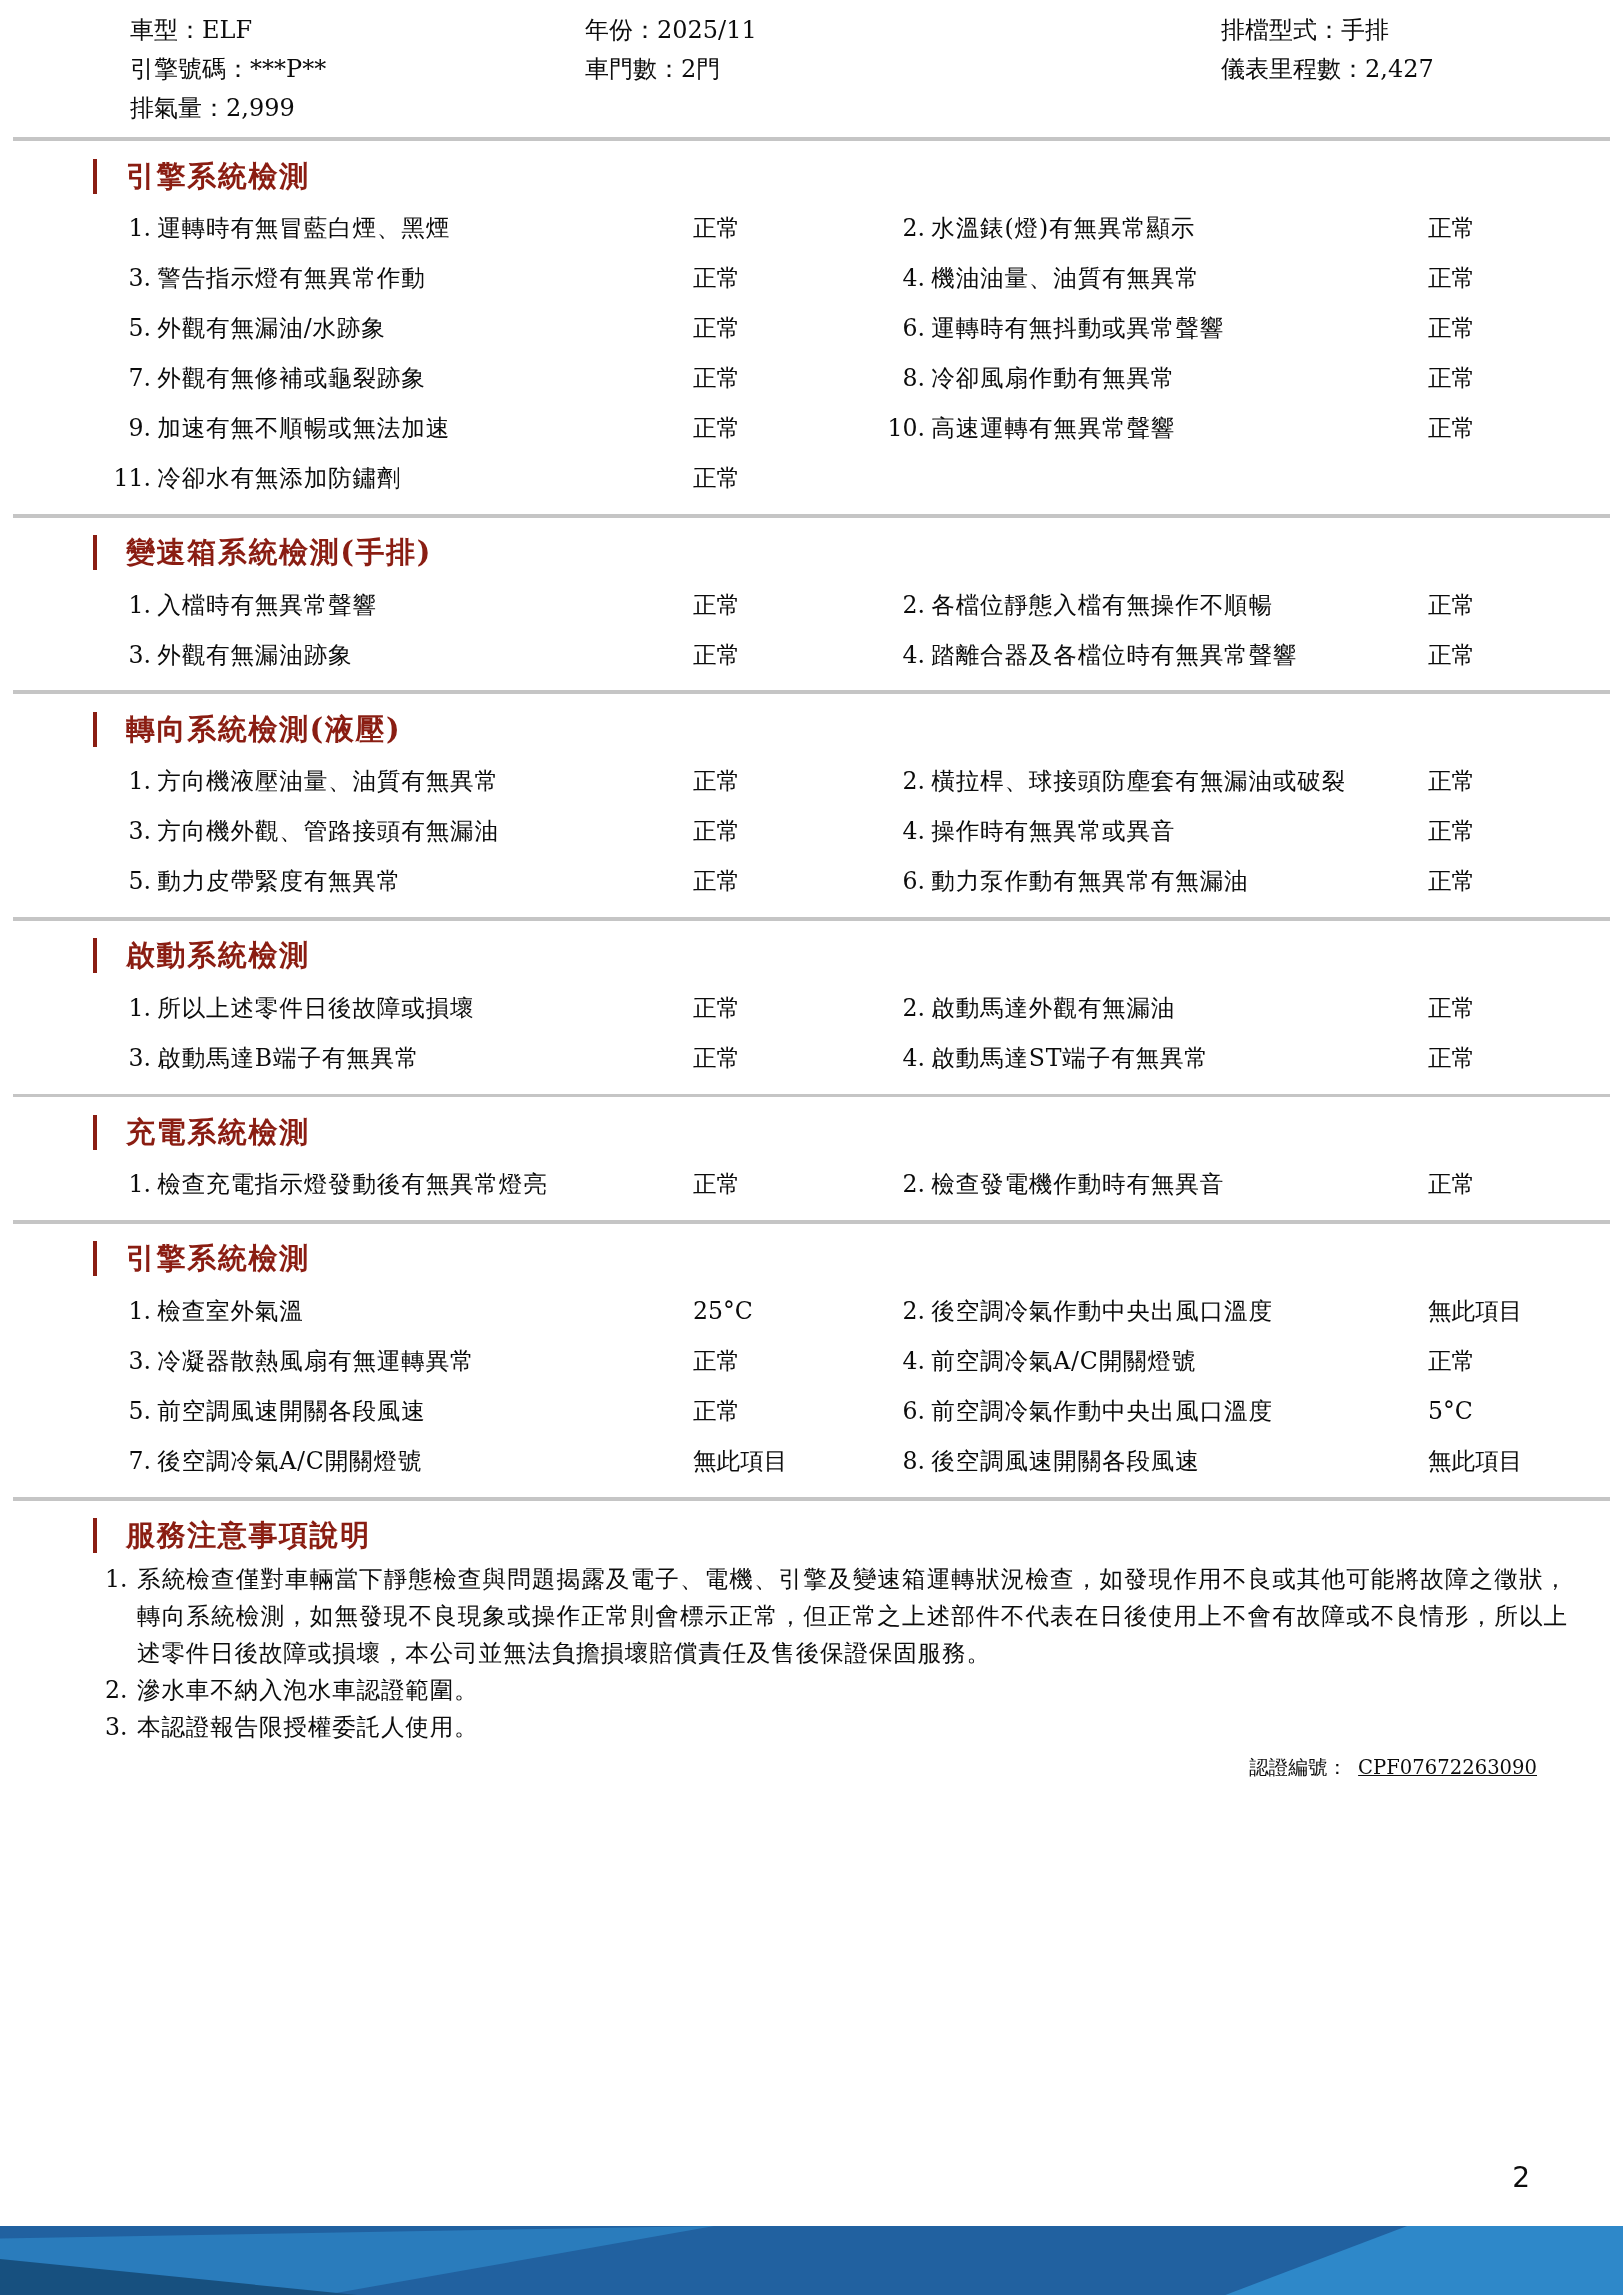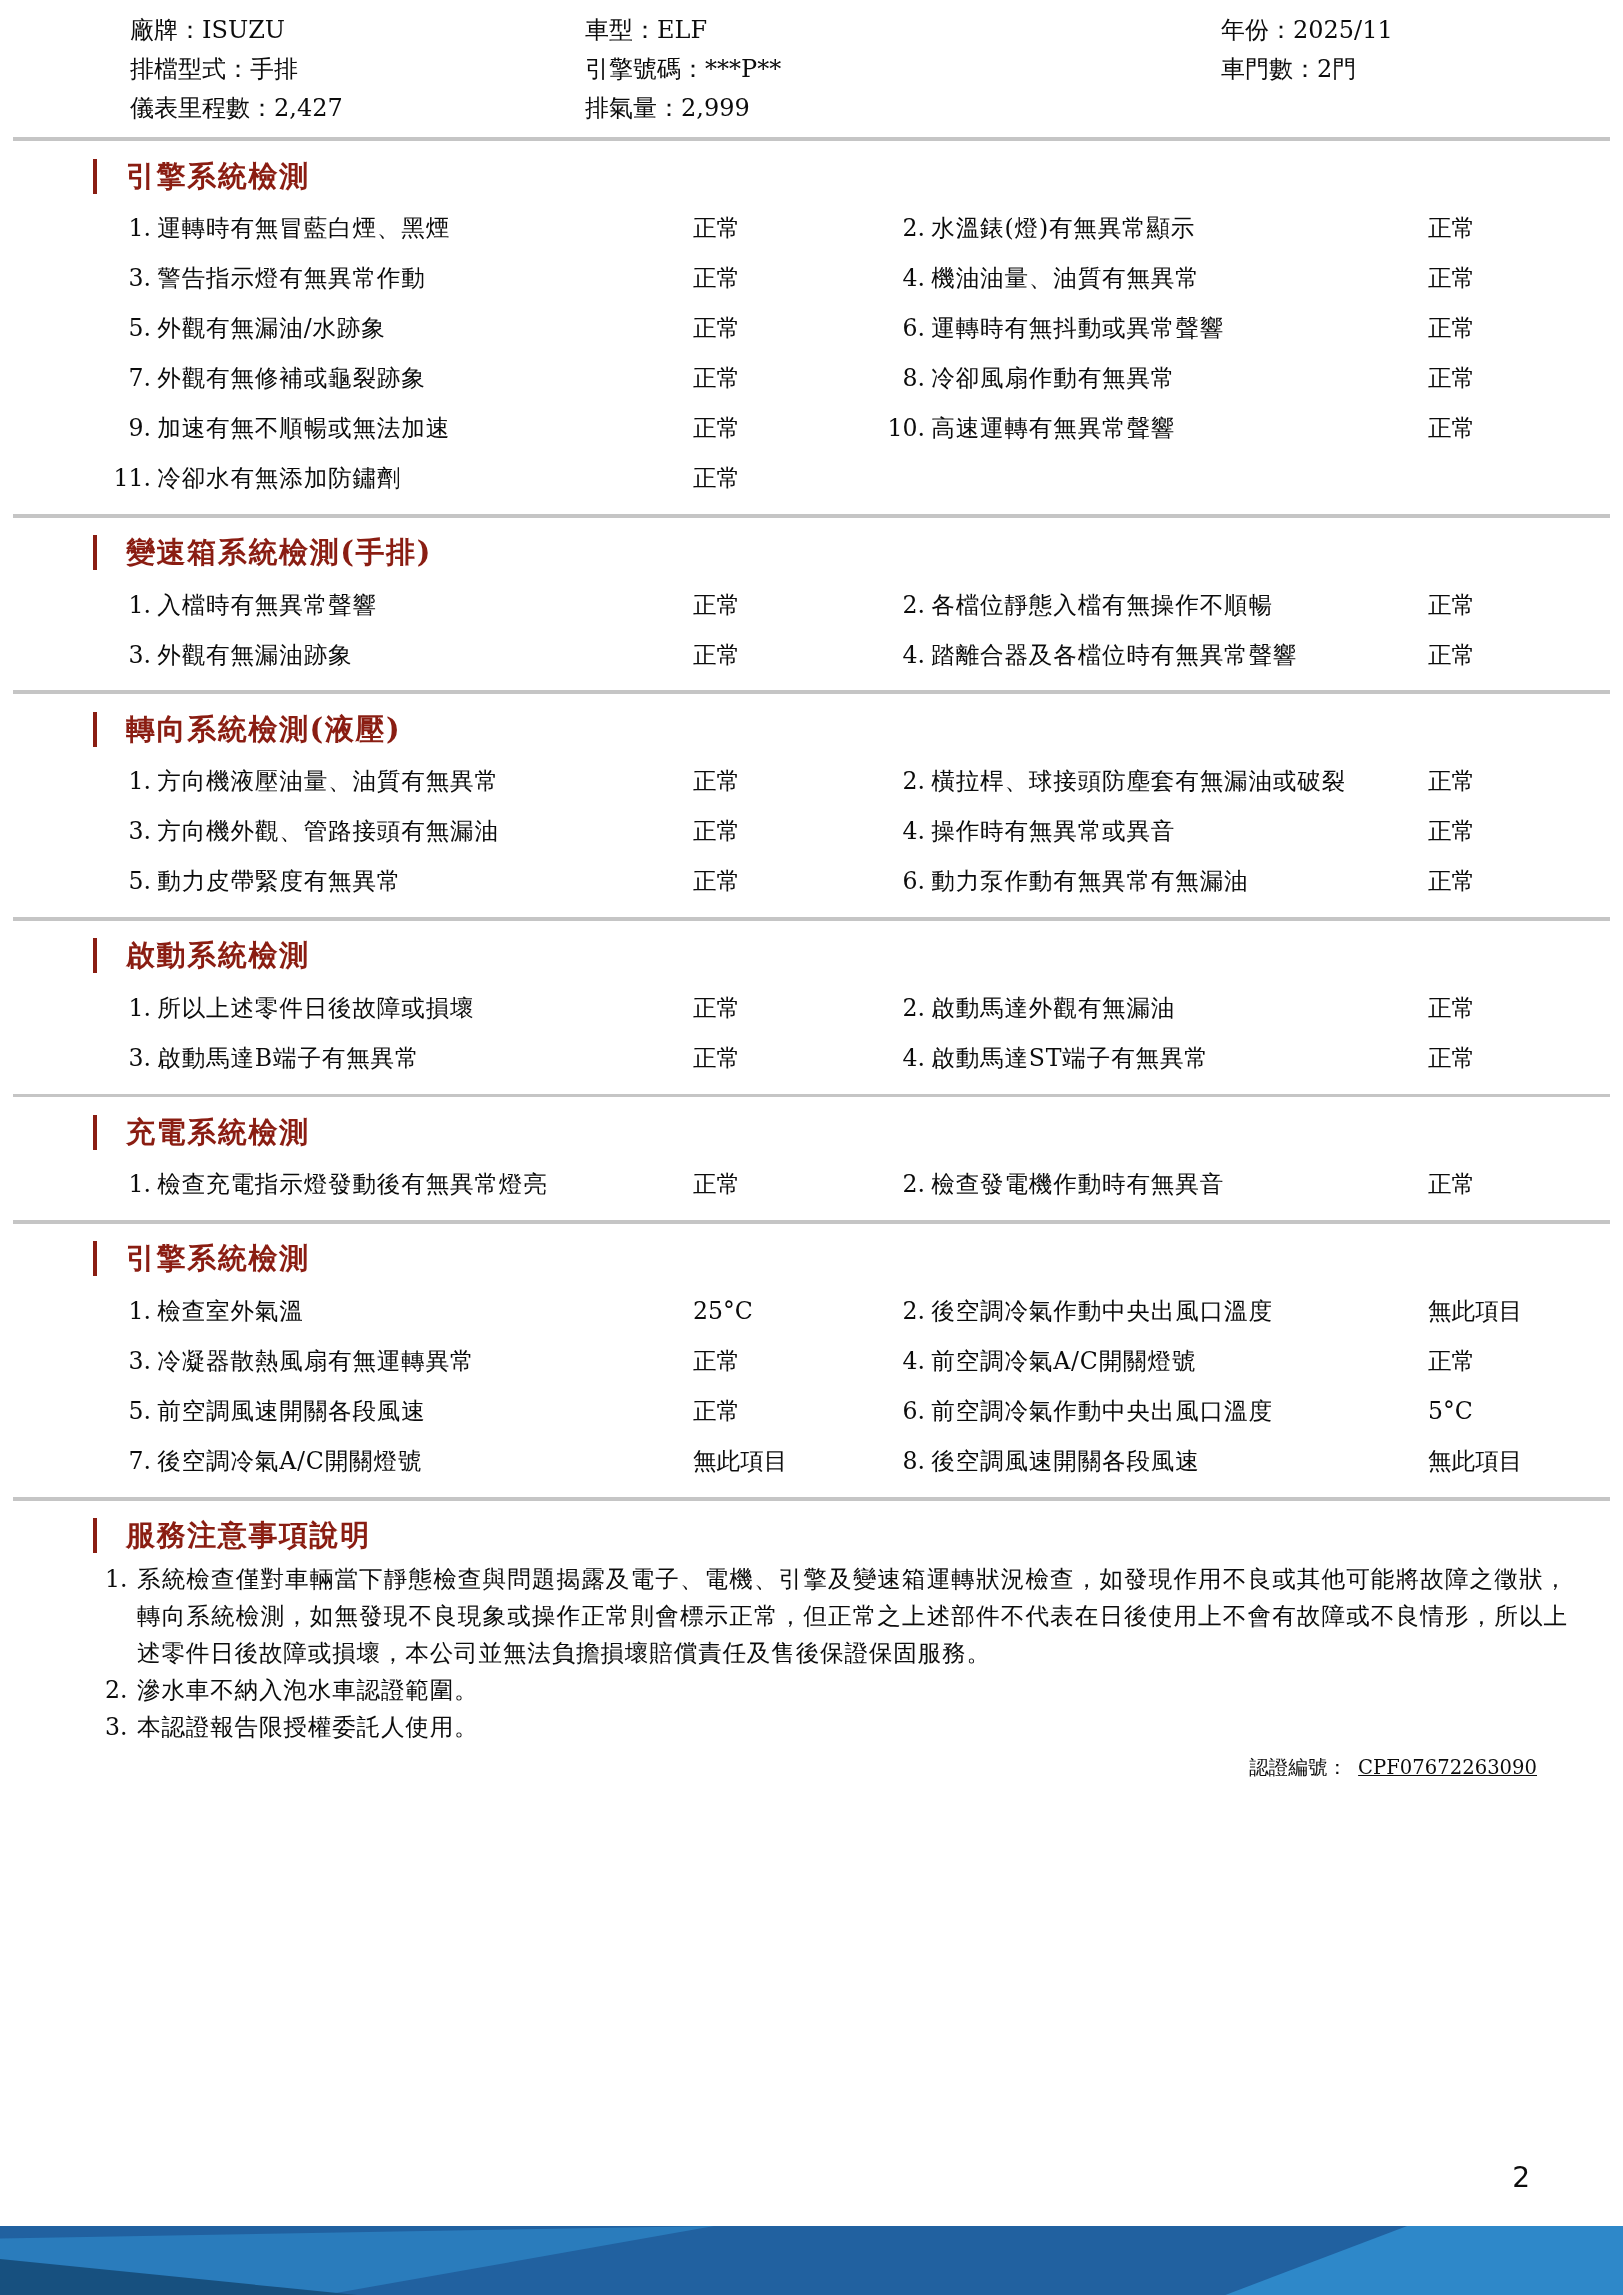--- a/index.html
+++ b/index.html
@@ -53,21 +53,20 @@
   .ftr-mid{position:absolute;inset:0;background:#2a7cbc;clip-path:polygon(0 18%,44% 0,20% 100%,0 100%);}
   .ftr-deep{position:absolute;inset:0;background:#17507f;clip-path:polygon(0 48%,22% 100%,0 100%);}
 </style>
 </head>
 <body>
 
 <div class="page">
 
 
   <div class="vinfo">
-    <div class="cell"><span>廠牌：</span><span>ISUZU</span></div>
     <div class="cell"><span>車型：</span><span>ELF</span></div>
     <div class="cell"><span>年份：</span><span>2025/11</span></div>
     <div class="cell"><span>排檔型式：</span><span>手排</span></div>
     <div class="cell"><span>引擎號碼：</span><span>***P**</span></div>
     <div class="cell"><span>車門數：</span><span>2門</span></div>
     <div class="cell"><span>儀表里程數：</span><span>2,427</span></div>
     <div class="cell"><span>排氣量：</span><span>2,999</span></div>
   </div>
 
   <div class="divider"></div>

